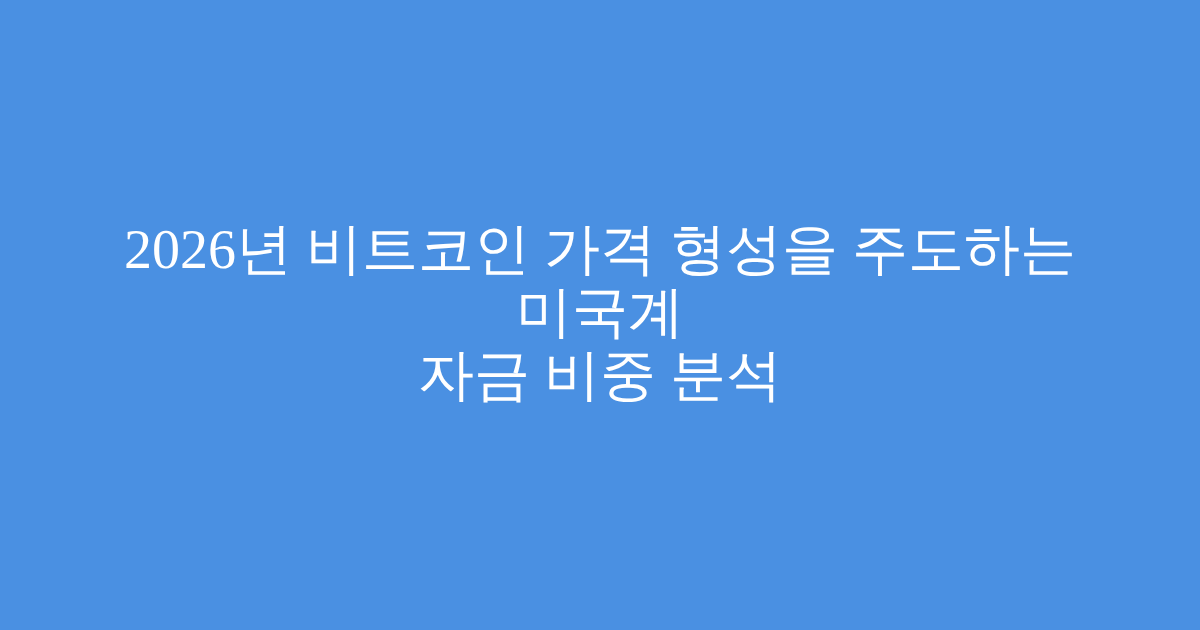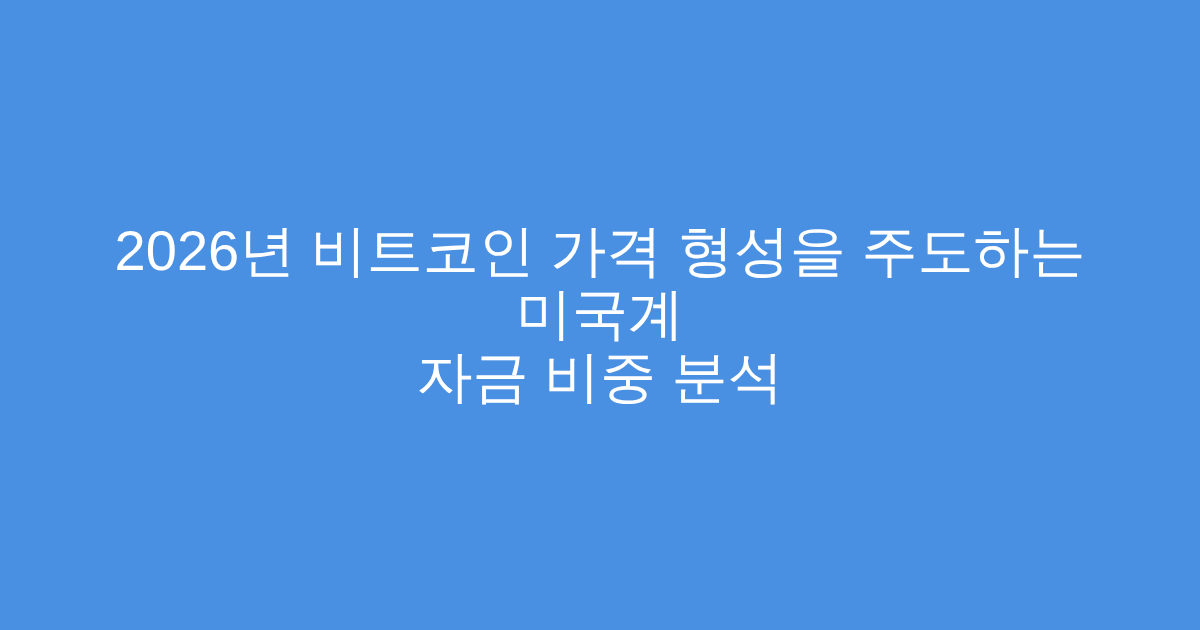--- a/index.html
+++ b/index.html
@@ -34,21 +34,21 @@
     align-items: center;
     justify-content: center;
     
     transform: translateY(-2px);
   }
 
   .og-title {
     margin: 0;
     padding: 0;
     color: #ffffff;
-    font-family: Liberation Sans, sans-serif;
+    font-family: Liberation Serif, serif;
     font-size: 56px;
     font-weight: 400;
     line-height: 63px;
     letter-spacing: 0px;
     text-align: center;
     word-break: keep-all;
     white-space: pre-line;
     text-rendering: geometricPrecision;
   }
 </style>

